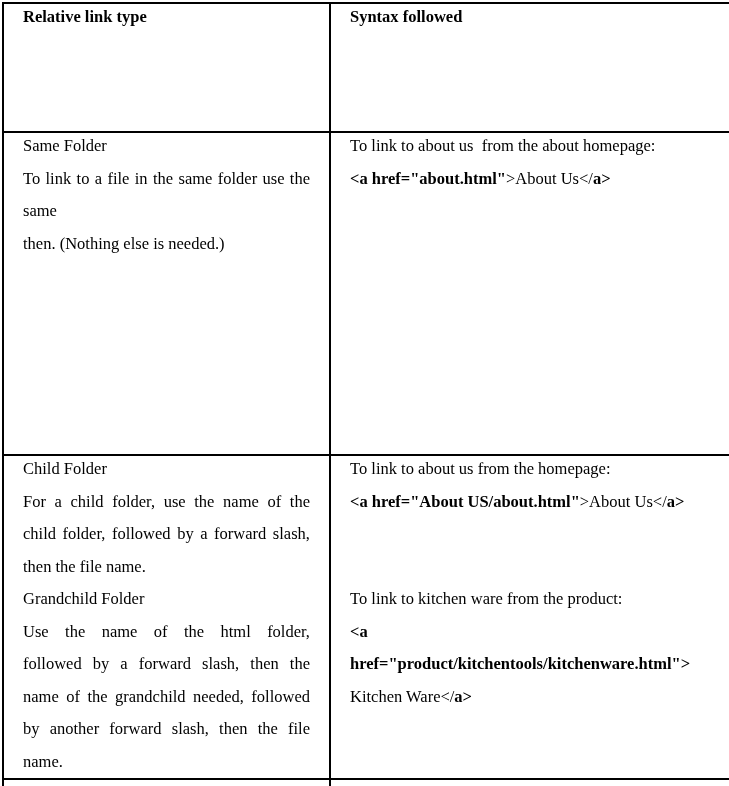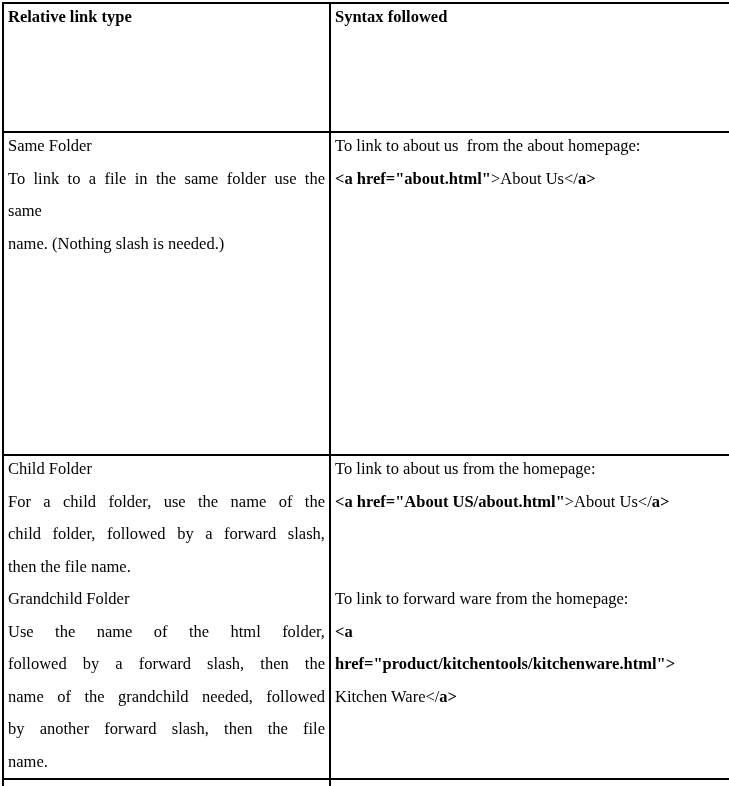--- a/index.html
+++ b/index.html
@@ -16,21 +16,21 @@
   }
   table.doc-table {
     border-collapse: collapse;
     table-layout: fixed;
     width: 727px;
     margin: 2px 0 0 2px;
   }
   table.doc-table td {
     border: 2px solid #000000;
     vertical-align: top;
-    padding: 0 4px;
+    padding: 0 19px;
     font-size: 16.5px;
   }
   td.hdr {
     height: 25px;
     line-height: 26px;
     font-weight: bold;
     font-size: 17px;
     padding-top: 1px;
   }
   
@@ -68,21 +68,21 @@
     <tr>
       <td class="hdr">Relative link type</td>
       <td class="hdr">Syntax followed</td>
     </tr>
   <tr>
         <td>
           <div class="cell">
             <div class="line"><span class="seg">Same Folder</span></div>
             <div class="line j"><span class="seg">To link to a file in the same folder use the</span></div>
             <div class="line"><span class="seg">same</span></div>
-            <div class="line"><span class="seg">name. (Nothing slash is needed.)</span></div>
+            <div class="line"><span class="seg">then. (Nothing else is needed.)</span></div>
           </div>
         </td>
         <td>
           <div class="cell">
             <div class="line"><span class="seg">To link to about us&nbsp; from the about homepage:</span></div>
             <div class="line"><span class="seg-b">&lt;a href="about.html"</span><span class="seg">&gt;About Us&lt;/</span><span class="seg-b">a&gt;</span></div>
             <div class="line"></div>
             <div class="line"></div>
           </div>
         </td>
@@ -101,21 +101,21 @@
             <div class="line j"><span class="seg">by another forward slash, then the file</span></div>
             <div class="line"><span class="seg">name.</span></div>
           </div>
         </td>
         <td>
           <div class="cell">
             <div class="line"><span class="seg">To link to about us from the homepage:</span></div>
             <div class="line"><span class="seg-b">&lt;a href="About US/about.html"</span><span class="seg">&gt;About Us&lt;/</span><span class="seg-b">a&gt;</span></div>
             <div class="line"></div>
             <div class="line"></div>
-            <div class="line"><span class="seg">To link to forward ware from the homepage:</span></div>
+            <div class="line"><span class="seg">To link to kitchen ware from the product:</span></div>
             <div class="line"><span class="seg-b">&lt;a</span></div>
             <div class="line"><span class="seg-b">href="product/kitchentools/kitchenware.html"&gt;</span></div>
             <div class="line"><span class="seg">Kitchen Ware&lt;/</span><span class="seg-b">a&gt;</span></div>
             <div class="line"></div>
             <div class="line"></div>
           </div>
         </td>
       </tr>
       <tr>
         <td>

